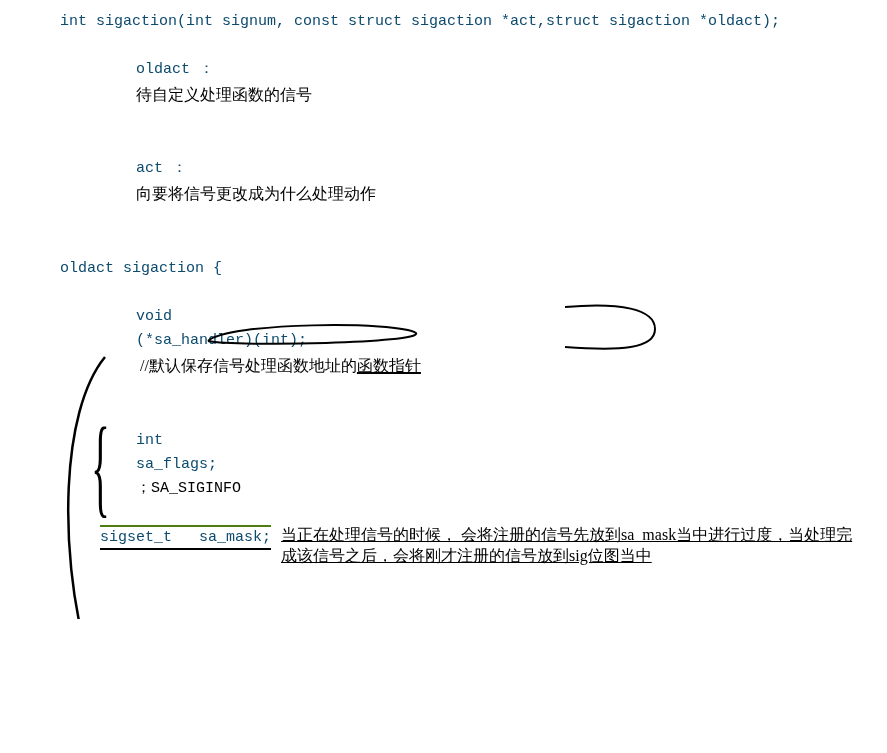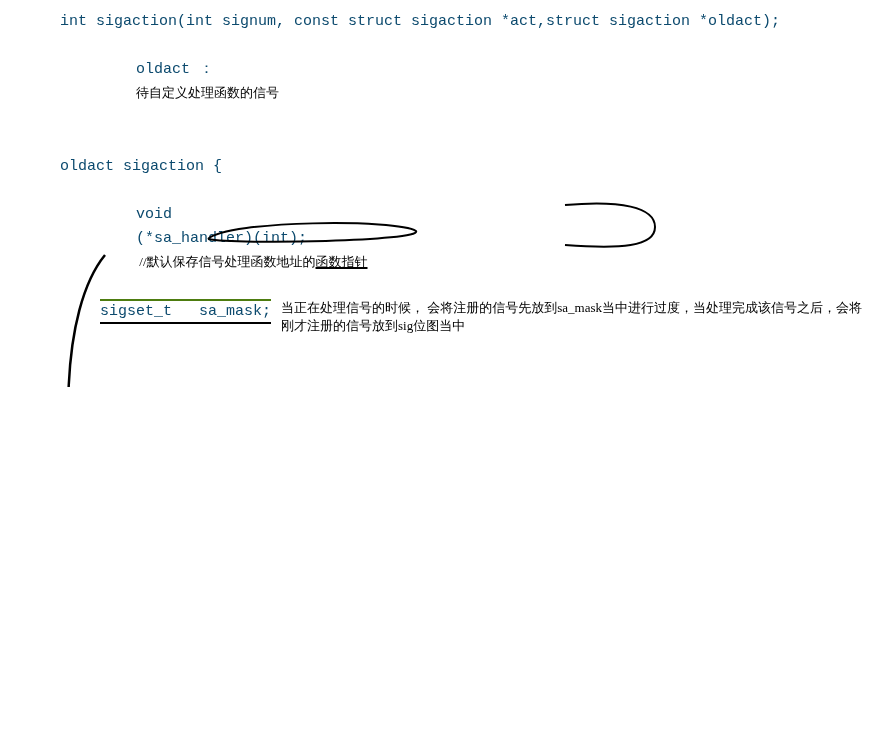--- a/index.html
+++ b/index.html
@@ -21,25 +21,26 @@
     .annotation {
       position: relative;
     }
     .svg-overlay {
       position: absolute;
       pointer-events: none;
     }
     .sa-flags-val { color:#000; }
     .desc-text {
       font-family: "SimSun", serif;
-      font-size: 13px;
+      font-size: 16px;
     }
     .wrap-text {
       white-space: normal;
       display: inline-block;
+      text-decoration: underline;
     }
     .underline {
       text-decoration: underline;
       text-decoration-color: #000;
       text-decoration-thickness: 2px;
       font-family: Liberation Mono, monospace;
     }
     .bracket-left {
       position: absolute;
       font-size: 110px;
@@ -55,35 +56,44 @@
 
 
 
 
 <div class="section">
   <div class="line red indent1">int sigaction(int signum, const struct sigaction *act,struct sigaction *oldact);</div>
   <div class="line indent2">
     <span class="red">oldact ：</span>
     <span class="black desc-text">待自定义处理函数的信号</span>
   </div>
+  <div class="line indent2">
+    <span class="red">act ：</span>
+    <span class="black desc-text">向要将信号更改成为什么处理动作</span>
+  </div>
 </div>
 
 <br>
 
 
 <div class="section annotation">
   <div class="line red indent1">oldact sigaction {</div>
 
   <div class="line indent2">
     <span class="red" style="display:inline-block;width:90px;">void</span>
     <span class="red">(*sa_handler)(int);</span>
     <span class="black desc-text"> <span class="comment-black">//默认保存信号处理函数地址的<span class="underline">函数指针</span></span></span>
   </div>
 
 
+  <div class="line indent2">
+    <span class="red" style="display:inline-block;width:90px;">int</span>
+    <span class="red">sa_flags;</span>
+    <span class="sa-flags-val">；SA_SIGINFO</span>
+  </div>
 
   <div class="indent2" style="display:flex;align-items:flex-start;">
     <div style="flex-shrink:0;border-top:2px solid #4d7c0f;border-bottom:2px solid #000;padding:2px 0;">
       <span class="red" style="display:inline-block;width:90px;">sigset_t</span>
       <span class="red">sa_mask;</span>
     </div>
     <div class="black desc-text wrap-text" style="margin-left:10px;">当正在处理信号的时候， 会将注册的信号先放到sa_mask当中进行过度，当处理完成该信号之后，会将刚才注册的信号放到sig位图当中</div>
   </div>
 
   <svg class="svg-overlay" style="left:540px; top:42px; width:110px; height:60px;">

